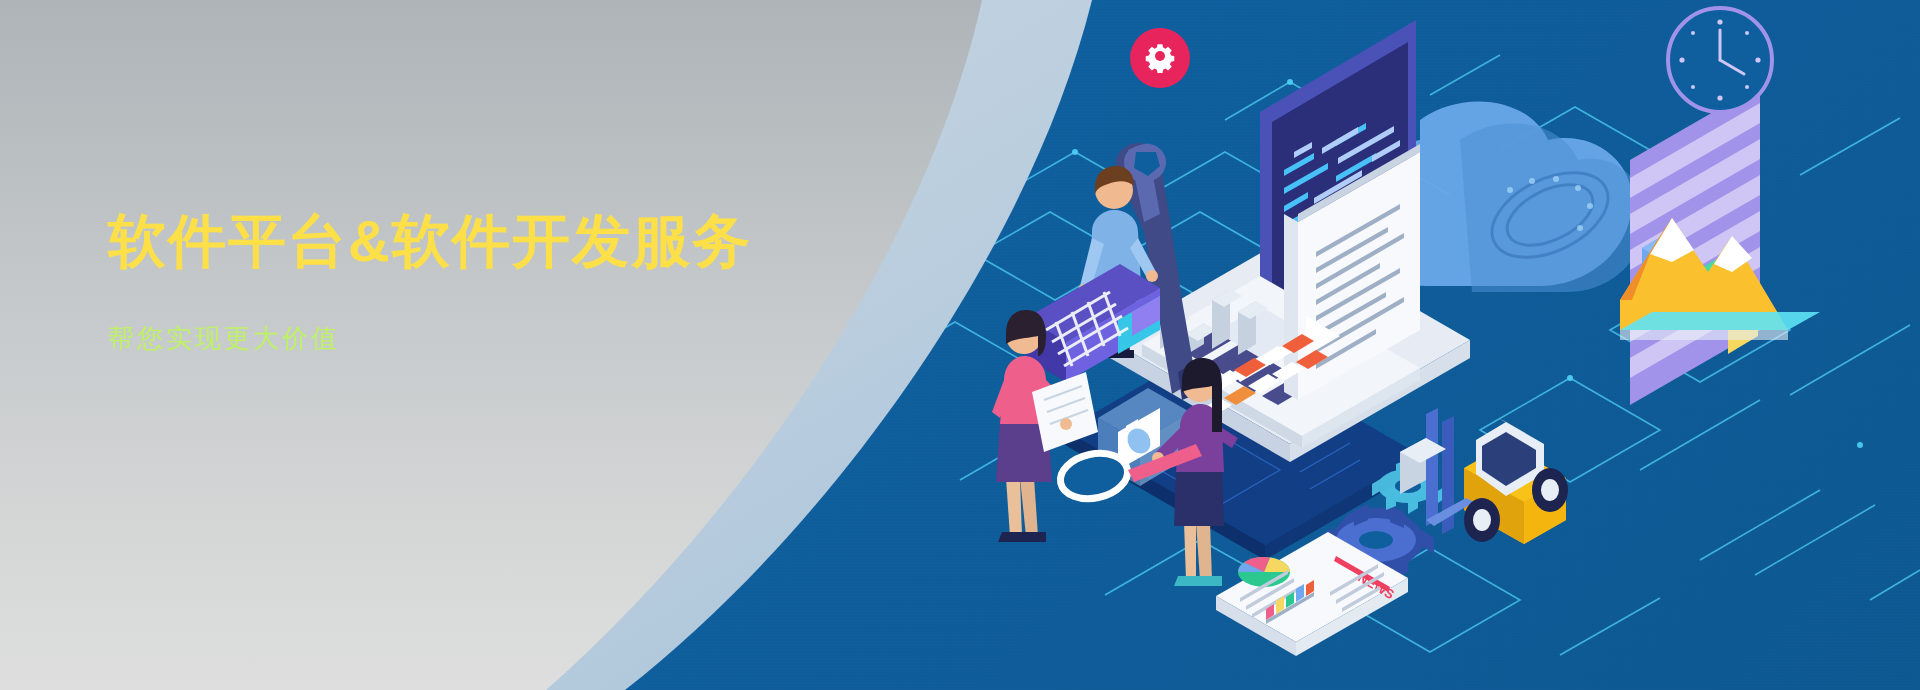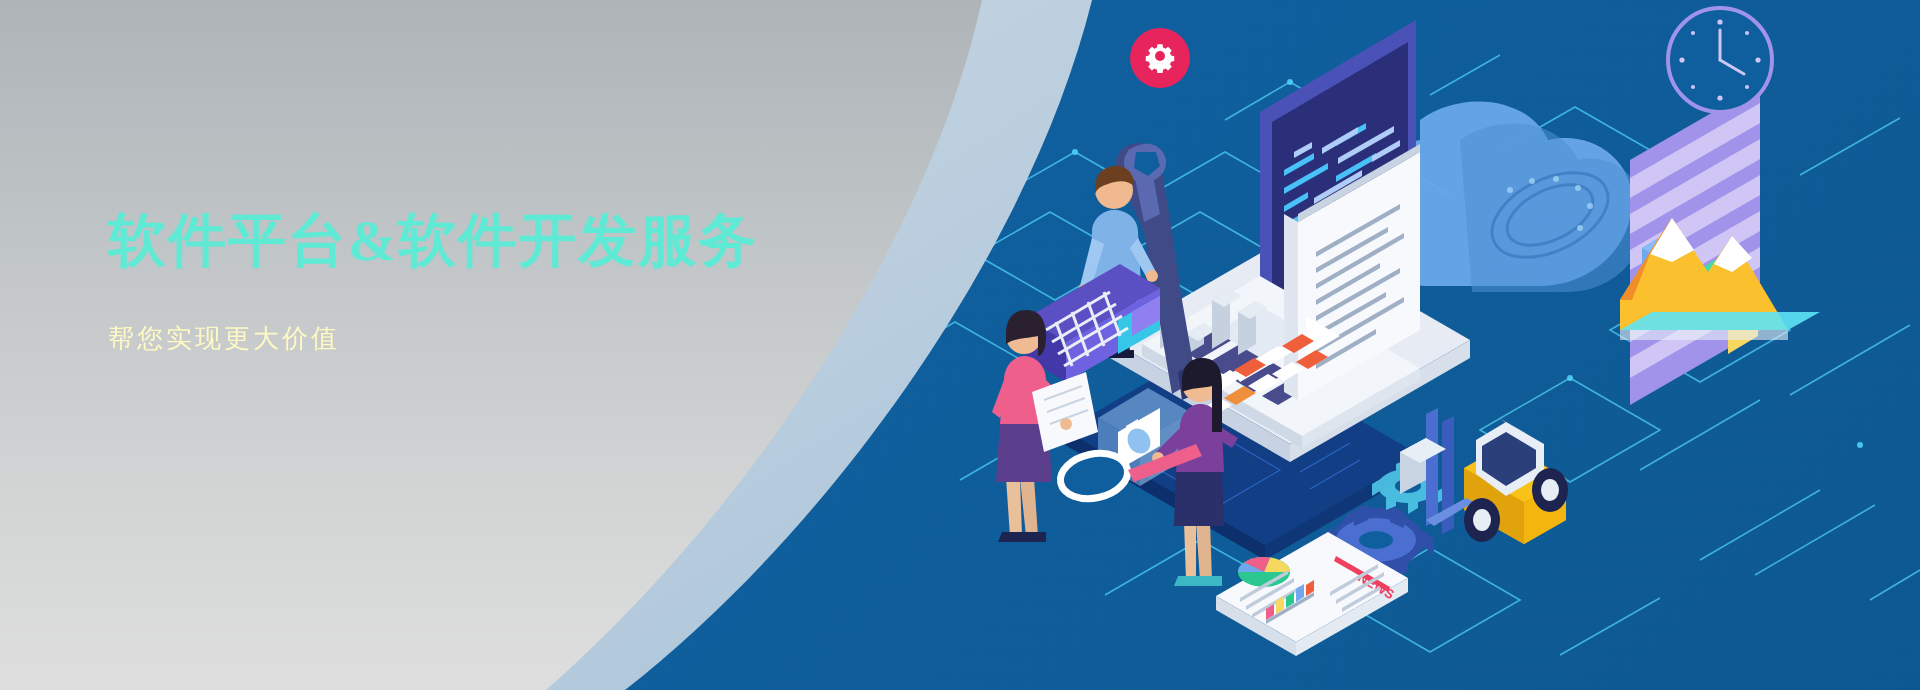--- a/index.html
+++ b/index.html
@@ -32,30 +32,29 @@
   
   .text-block {
     position:absolute;
     left:108px; top:208px;
     width:760px;
   }
   .headline {
     font-size:58px;
     font-weight:700;
     letter-spacing:2px;
-    color:#5eead4;
+    color:#fde047;
     line-height:1.15;
     white-space:nowrap;
-    font-family:Liberation Serif, serif;
   }
   .subline {
     margin-top:46px;
     font-size:26px;
     letter-spacing:3px;
-    color:#fef9c3;
+    color:#bef264;
     font-weight:400;
   }
 
   
   .illus { position:absolute; left:860px; top:0; width:1060px; height:690px; }
 </style>
 </head>
 <body>
 
 <div id="banner">

